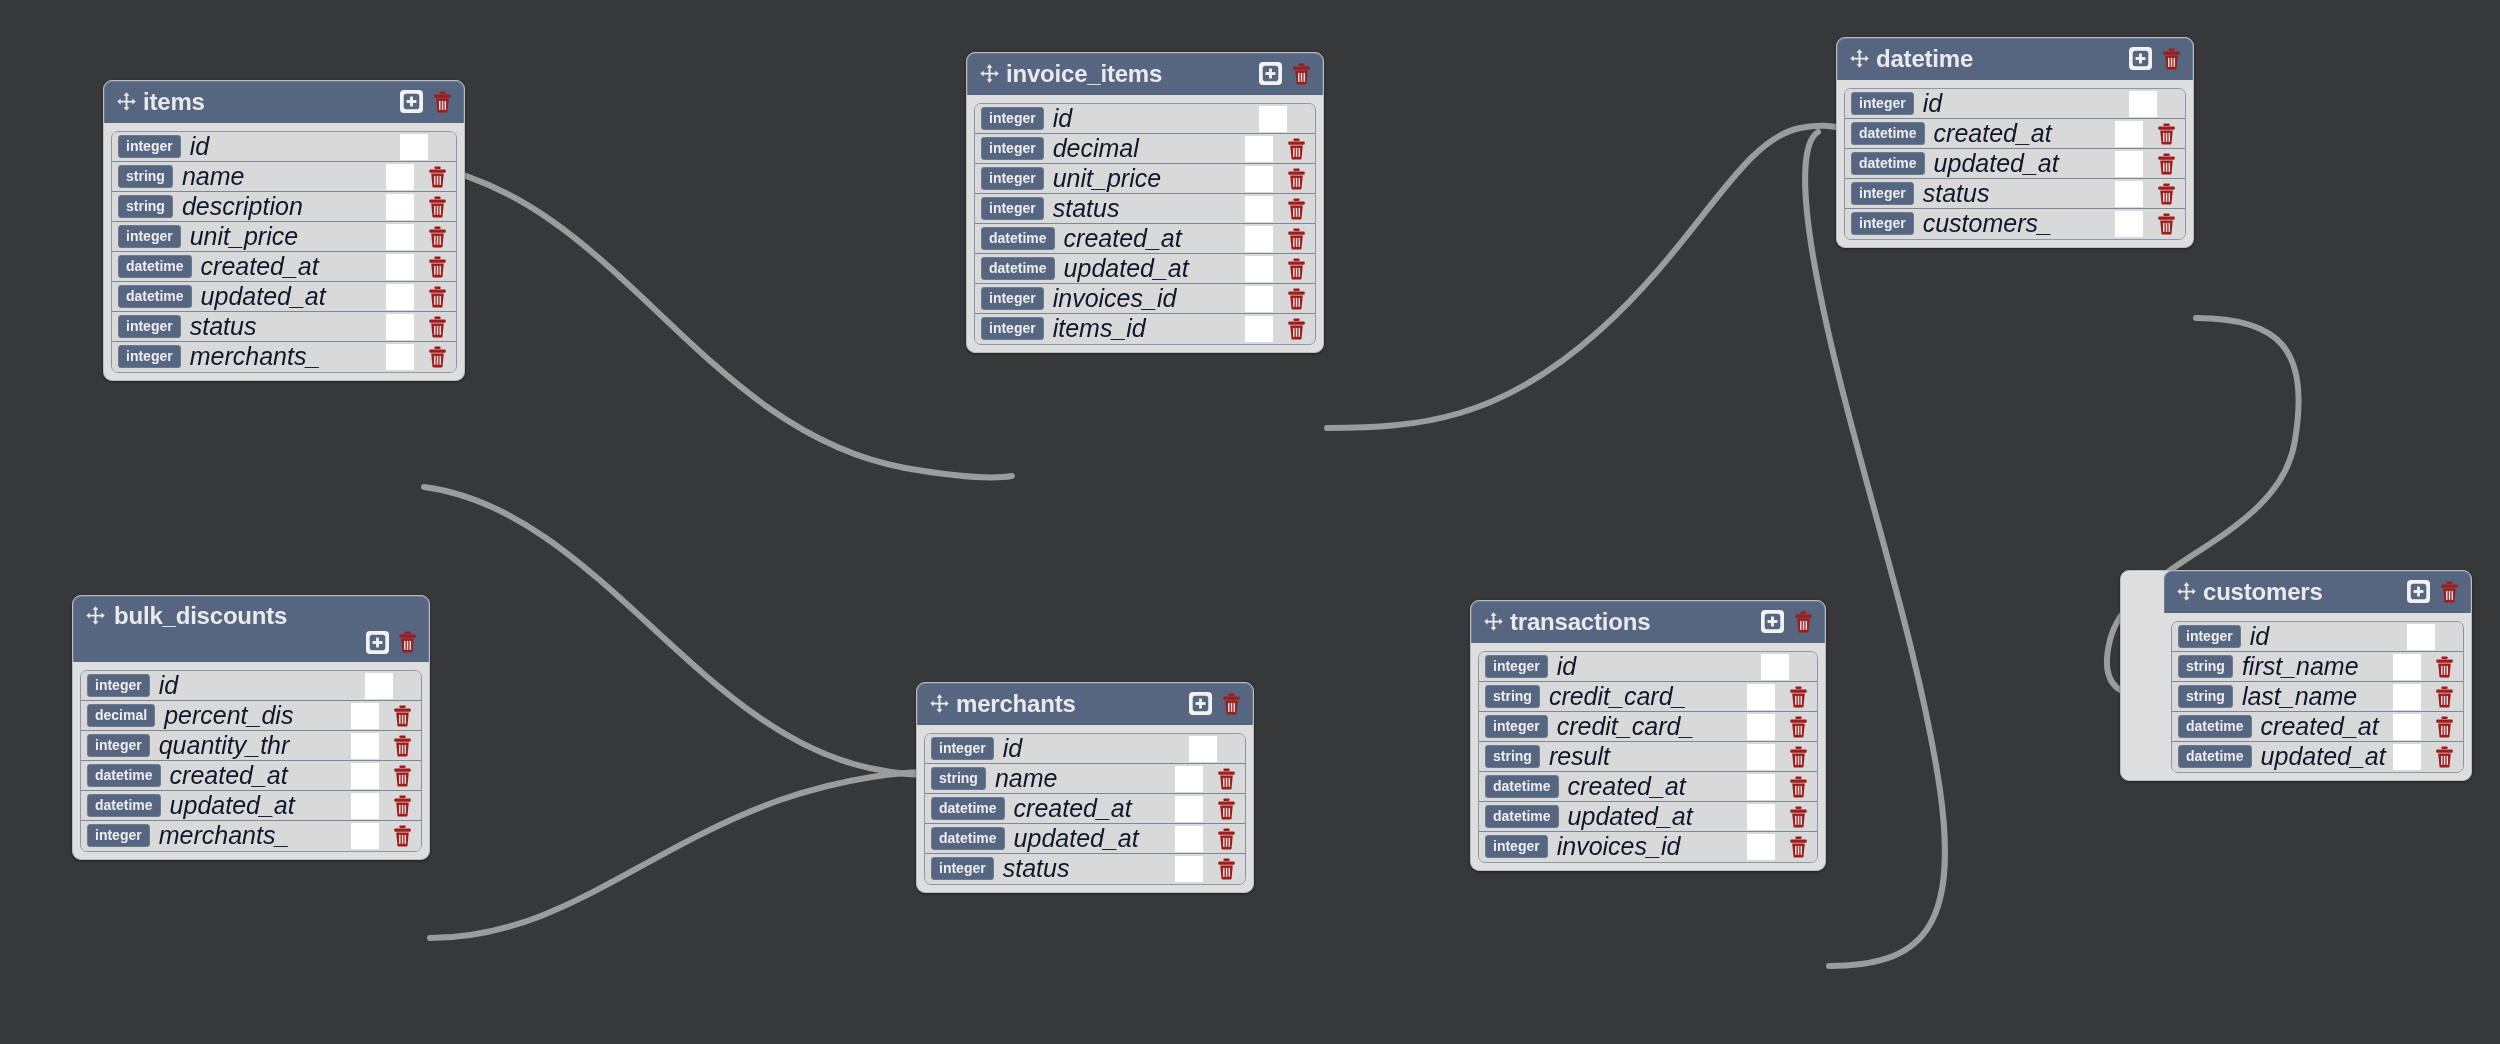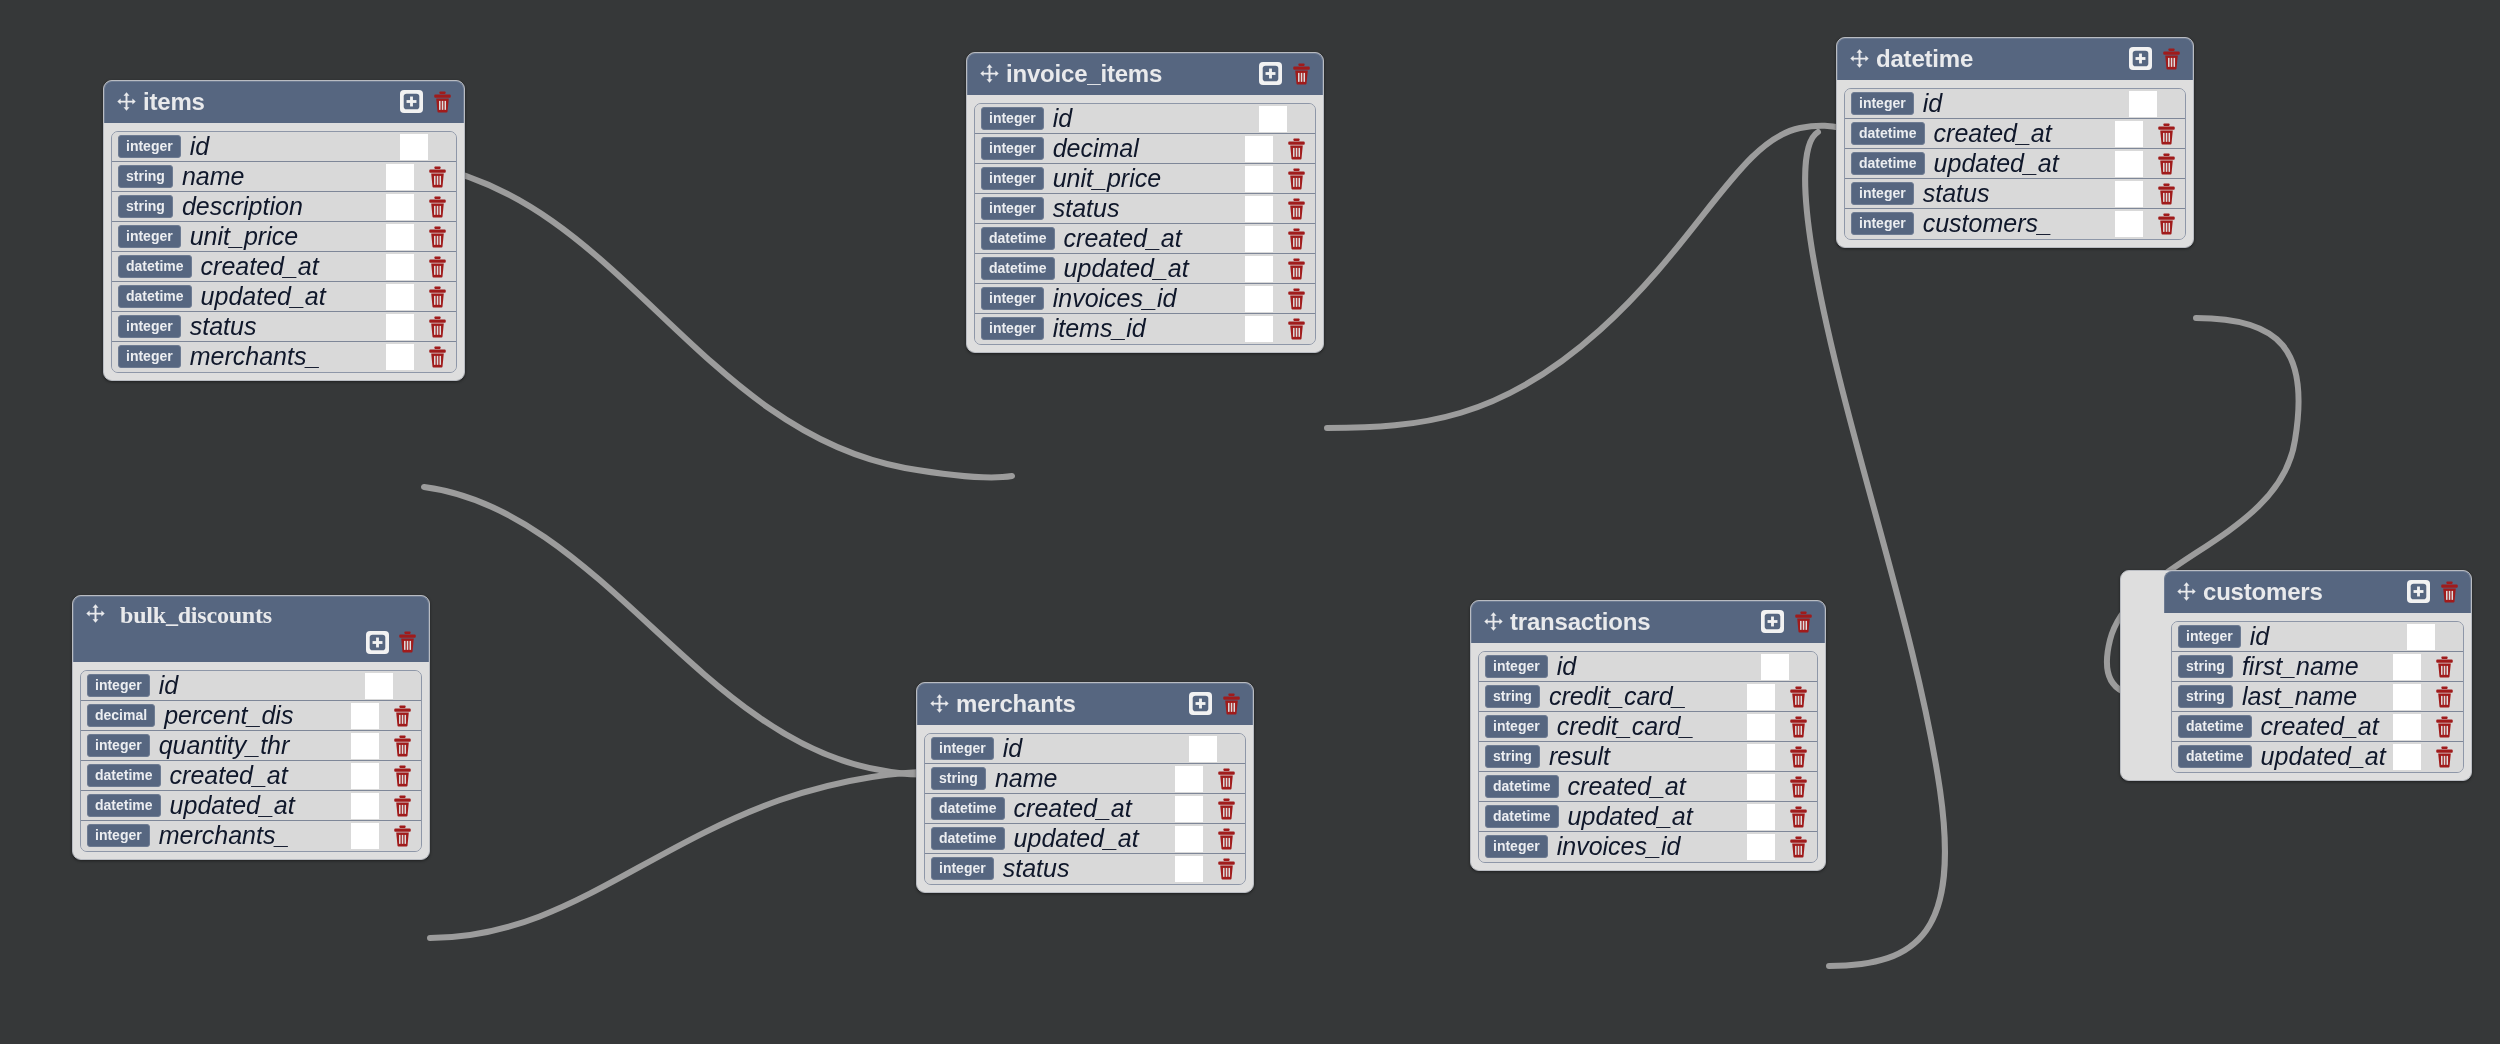--- a/index.html
+++ b/index.html
@@ -794,21 +794,21 @@
                 <rect x="7.6" y="12.6" width="1.9" height="11.4" fill="#dedede"></rect>
                 <rect x="11.1" y="12.6" width="1.9" height="11.4" fill="#dedede"></rect>
                 <rect x="14.6" y="12.6" width="1.9" height="11.4" fill="#dedede"></rect>
               </svg>
             </div>
           </div>
         </div>
       </div>
       <div class="table-card" style="left: 72px; top: 595px; width: 358px;">
         <div class="table-header wrap">
-          <div style="display: flex; align-items: flex-start; gap: 14px; font-family: Liberation Serif, serif;">
+          <div style="display: flex; align-items: center; gap: 8px;">
             <span class="move-icon">
               <svg viewBox="0 0 24 24" width="21" height="21">
                 <path fill="#e9eaec" d="M12 1.5 L15.4 5.3 H13.1 V11 H18.7 V8.6 L22.5 12 L18.7 15.4 V13.1 H13.1 V18.7 H15.4 L12 22.5 L8.6 18.7 H10.9 V13.1 H5.3 V15.4 L1.5 12 L5.3 8.6 V11 H10.9 V5.3 H8.6 Z"></path>
               </svg>
             </span>
             <span class="table-title">bulk_discounts</span>
           </div>
           <div class="hdr-actions">
             <div class="add-btn">
               <svg viewBox="0 0 24 24" width="17" height="17">

